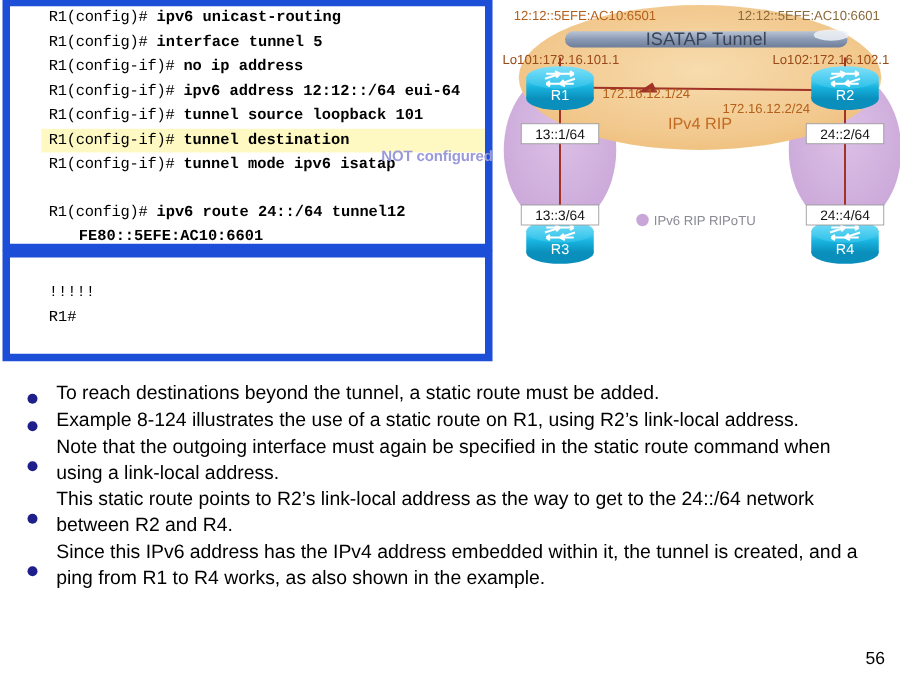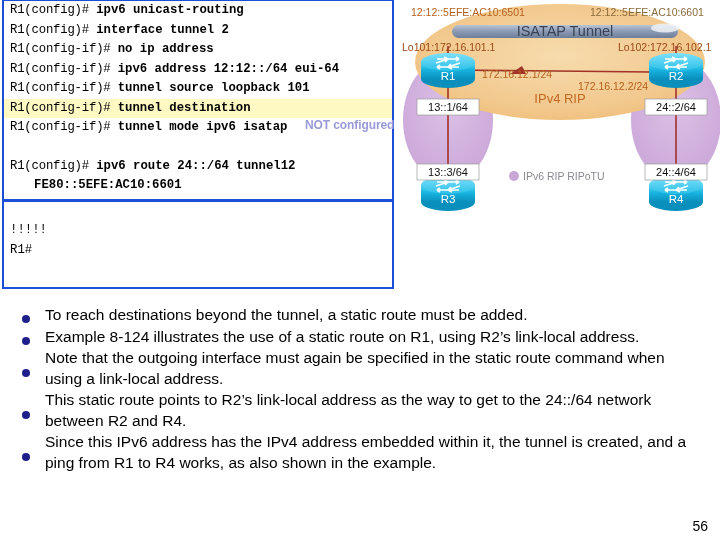--- a/index.html
+++ b/index.html
@@ -21,23 +21,24 @@
     position: absolute;
     left: 2px;
     top: 0px;
     width: 394px;
     height: 289px;
   }
   .cli-box {
     position: absolute;
     left: 0;
     width: 392px;
-    border: 2px solid #1d4ed8;
+    border: 6px solid #1d4ed8;
     background: #ffffff;
     box-sizing: border-box;
+    padding-left: 25px;
   }
   #cli-box-config { top: -1px; height: 202px; }
   #cli-box-exec   { top: 200px; height: 89px; }
 
   .cli-line {
     font-family: "Liberation Mono", "DejaVu Sans Mono", monospace;
     font-size: 12.3px;
     line-height: 19.5px;
     color: #000000;
     white-space: pre;
@@ -124,21 +125,21 @@
     color: #000000;
   }
 </style>
 </head>
 <body>
 
 <div class="cli-wrap">
 
   <div class="cli-box" id="cli-box-config">
     <div class="cli-line"><span class="prompt">R1(config)# </span><span class="cmd">ipv6 unicast-routing</span></div>
-    <div class="cli-line"><span class="prompt">R1(config)# </span><span class="cmd">interface tunnel 2</span></div>
+    <div class="cli-line"><span class="prompt">R1(config)# </span><span class="cmd">interface tunnel 5</span></div>
     <div class="cli-line"><span class="prompt">R1(config-if)# </span><span class="cmd">no ip address</span></div>
     <div class="cli-line"><span class="prompt">R1(config-if)# </span><span class="cmd">ipv6 address 12:12::/64 eui-64</span></div>
     <div class="cli-line"><span class="prompt">R1(config-if)# </span><span class="cmd">tunnel source loopback 101</span></div>
     <div class="cli-line hl"><span class="prompt">R1(config-if)# </span><span class="cmd">tunnel destination</span></div>
     <div class="cli-line"><span class="prompt">R1(config-if)# </span><span class="cmd">tunnel mode ipv6 isatap</span></div>
 
     <div class="cli-spacer"></div>
 
     <div class="cli-line"><span class="prompt">R1(config)# </span><span class="cmd">ipv6 route 24::/64 tunnel12</span></div>
     <div class="cli-line cli-indent"><span class="cmd">FE80::5EFE:AC10:6601</span></div>

